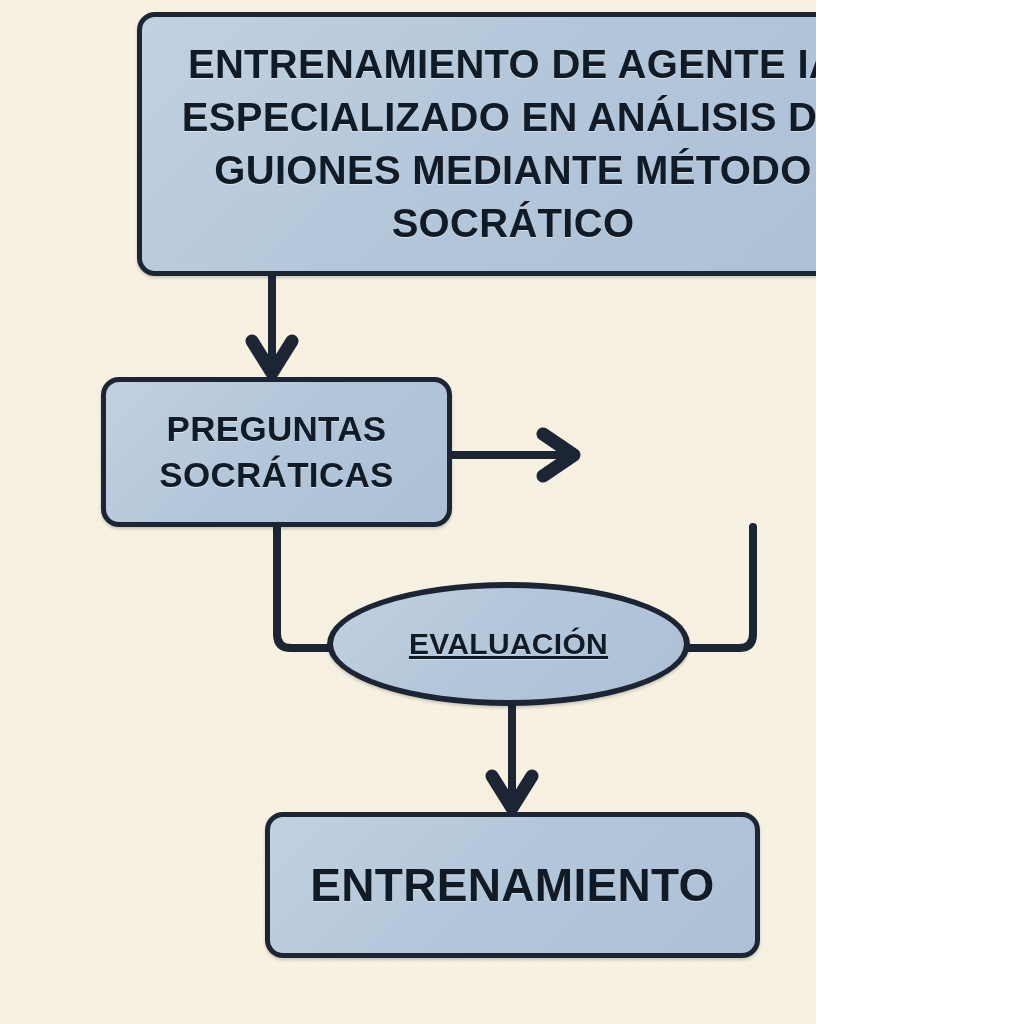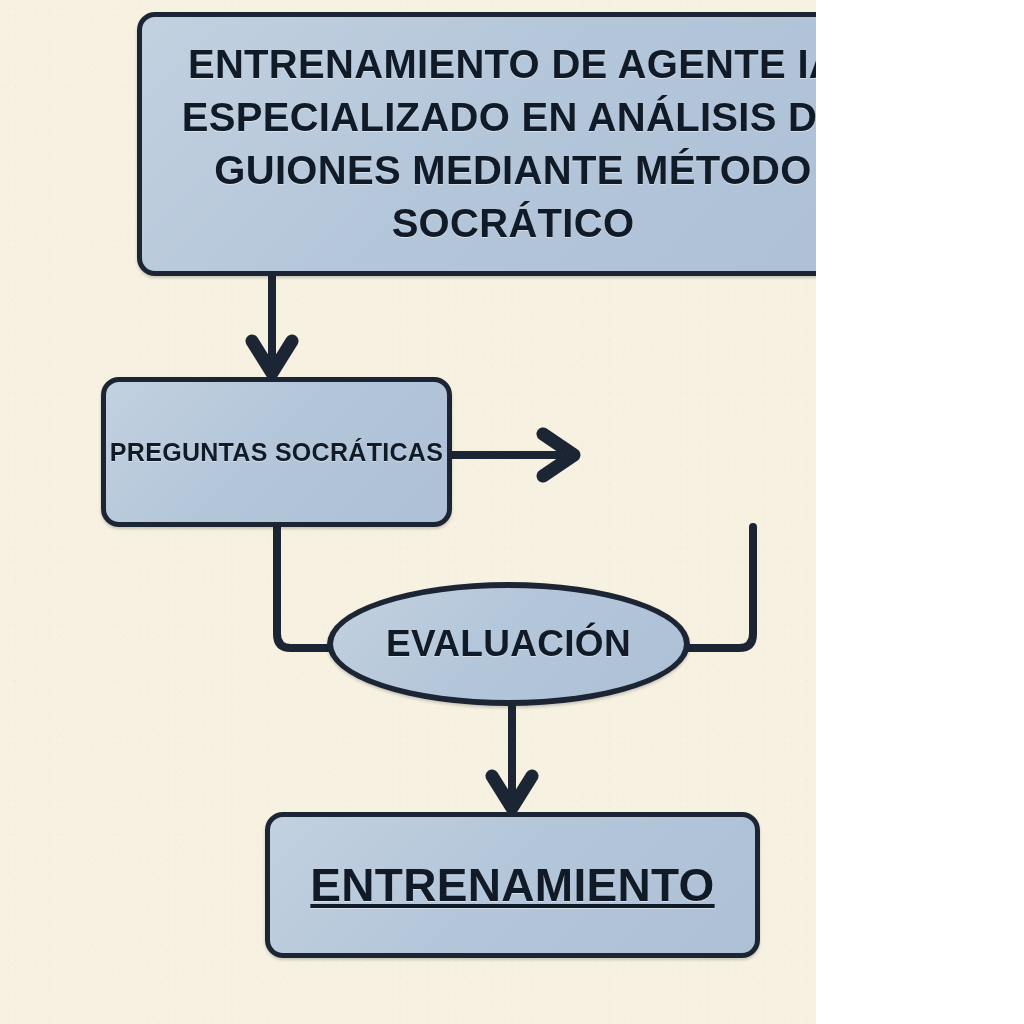--- a/index.html
+++ b/index.html
@@ -54,34 +54,34 @@
   .node.rect { border-radius: 18px; }
   .node.ellipse { border-radius: 50%; border-width: 6px; }
 
   #node-title {
     left: 137px; top: 12px; width: 752px; height: 264px;
     font-size: 40px; line-height: 53px;
     padding: 0 26px;
   }
   #node-preguntas {
     left: 101px; top: 377px; width: 351px; height: 150px;
-    font-size: 25px; line-height: 46px;
+    font-size: 35px; line-height: 46px;
   }
   #node-respuestas {
     left: 584px; top: 377px; width: 348px; height: 150px;
     font-size: 35px; line-height: 46px;
   }
   #node-evaluacion {
     left: 327px; top: 582px; width: 363px; height: 124px;
-    font-size: 37px;
+    font-size: 30px;
+    text-decoration: underline;
   }
   #node-entrenamiento {
     left: 265px; top: 812px; width: 495px; height: 146px;
     font-size: 46px;
-    text-decoration: underline;
   }
   .nlabel { display: block; width: 100%; }
 </style>
 </head>
 <body>
 
 <div id="canvas">
 
   <div id="grain"></div>
 

